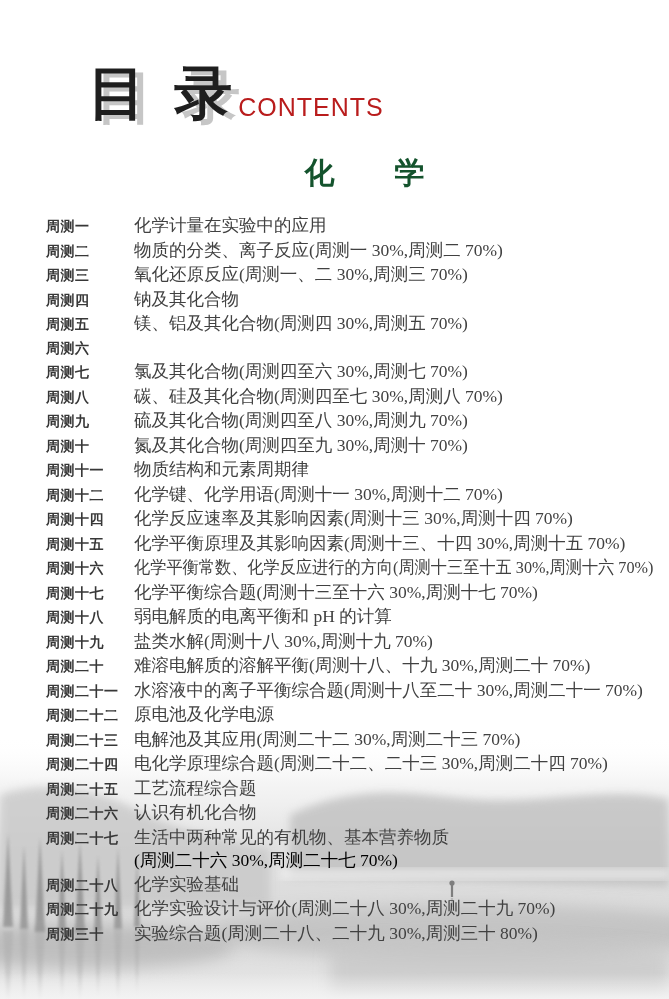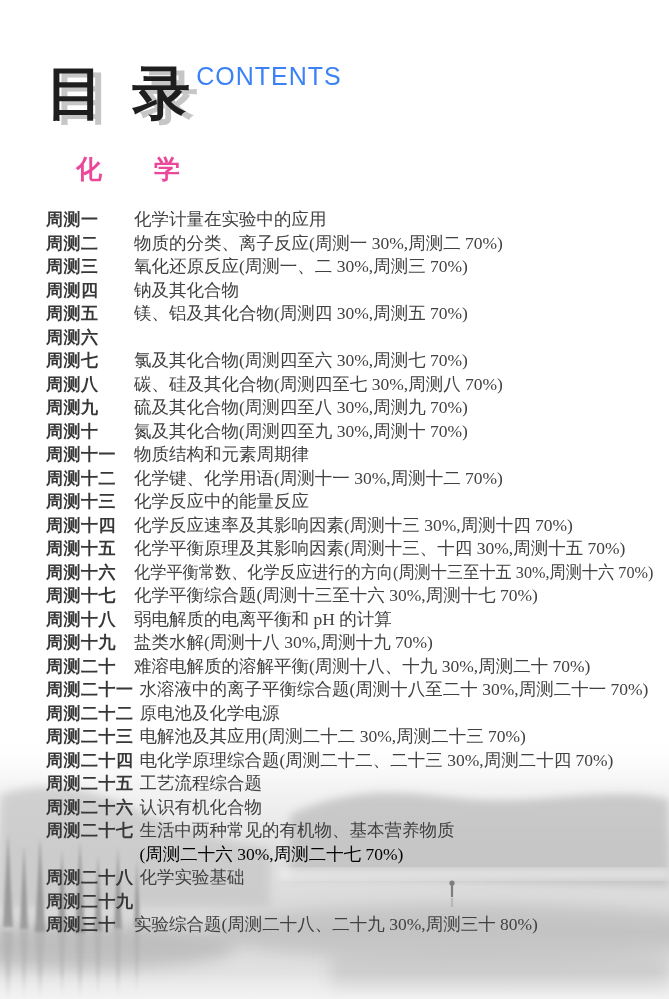--- a/index.html
+++ b/index.html
@@ -8,50 +8,51 @@
     background:#ffffff;
     overflow:hidden;
     position:relative;
     font-family:"Liberation Serif", serif;
   }
   .landscape{
     position:absolute;left:0;bottom:0;z-index:0;pointer-events:none;
   }
   .page{position:relative;z-index:1;padding:64px 16px 0 46px;}
 
-  .title-row{display:flex;}
+  .title-row{display:flex;align-items:flex-end;margin-left:42px;}
   .title-cn{
     font-family:"DejaVu Serif", serif;
     font-weight:900;
     font-size:58px;line-height:1;
     color:#1e1e1e;
     letter-spacing:4px;
     text-shadow:8px 4px 0 #c6c6c6;
   }
   .title-en{
     font-family:"Liberation Sans", sans-serif;
     font-size:25px;line-height:1;
-    color:#3b82f6;
+    color:#b91c1c;
     letter-spacing:1px;
     margin-left:2px;margin-bottom:2px;
   }
   .section{
     margin:30px 0 0 0;
+    text-align:center;
     padding-left:30px;
-    font-size:26px;line-height:1.4;
+    font-size:30px;line-height:1.4;
     font-weight:700;
-    color:#ec4899;
+    color:#14532d;
     font-family:"Liberation Serif", serif;
   }
   .toc{margin-top:20px;}
   .toc-row{display:flex;align-items:baseline;line-height:23.5px;}
   .toc-label{
     font-family:"Liberation Sans", sans-serif;
     font-weight:700;
-    font-size:17px;
+    font-size:14px;
     color:#373737;
     letter-spacing:0.5px;
     flex:0 0 auto;
     min-width:88px;
     box-sizing:border-box;
     padding-right:6px;
   }
   .toc-title-wrap{flex:1;min-width:0;}
   .toc-title{
     display:inline-block;
@@ -220,27 +221,20 @@
   </div>
 
   <div class="toc-row">
     <span class="toc-label">周测十二</span>
     <span class="toc-title-wrap">
       <span class="toc-title">化学键、化学用语(周测十一 30%,周测十二 70%)</span>
       
     </span>
   </div>
 
-  <div class="toc-row">
-    <span class="toc-label">周测十三</span>
-    <span class="toc-title-wrap">
-      <span class="toc-title">化学反应中的能量反应</span>
-      
-    </span>
-  </div>
 
   <div class="toc-row">
     <span class="toc-label">周测十四</span>
     <span class="toc-title-wrap">
       <span class="toc-title">化学反应速率及其影响因素(周测十三 30%,周测十四 70%)</span>
       
     </span>
   </div>
 
   <div class="toc-row">
@@ -350,20 +344,24 @@
   <div class="toc-row">
     <span class="toc-label">周测二十八</span>
     <span class="toc-title-wrap">
       <span class="toc-title">化学实验基础</span>
       
     </span>
   </div>
 
   <div class="toc-row">
     <span class="toc-label">周测二十九</span>
+    <span class="toc-title-wrap">
+      <span class="toc-title">化学实验设计与评价(周测二十八 30%,周测二十九 70%)</span>
+      
+    </span>
   </div>
 
   <div class="toc-row">
     <span class="toc-label">周测三十</span>
     <span class="toc-title-wrap">
       <span class="toc-title">实验综合题(周测二十八、二十九 30%,周测三十 80%)</span>
       
     </span>
   </div>
 </main>

